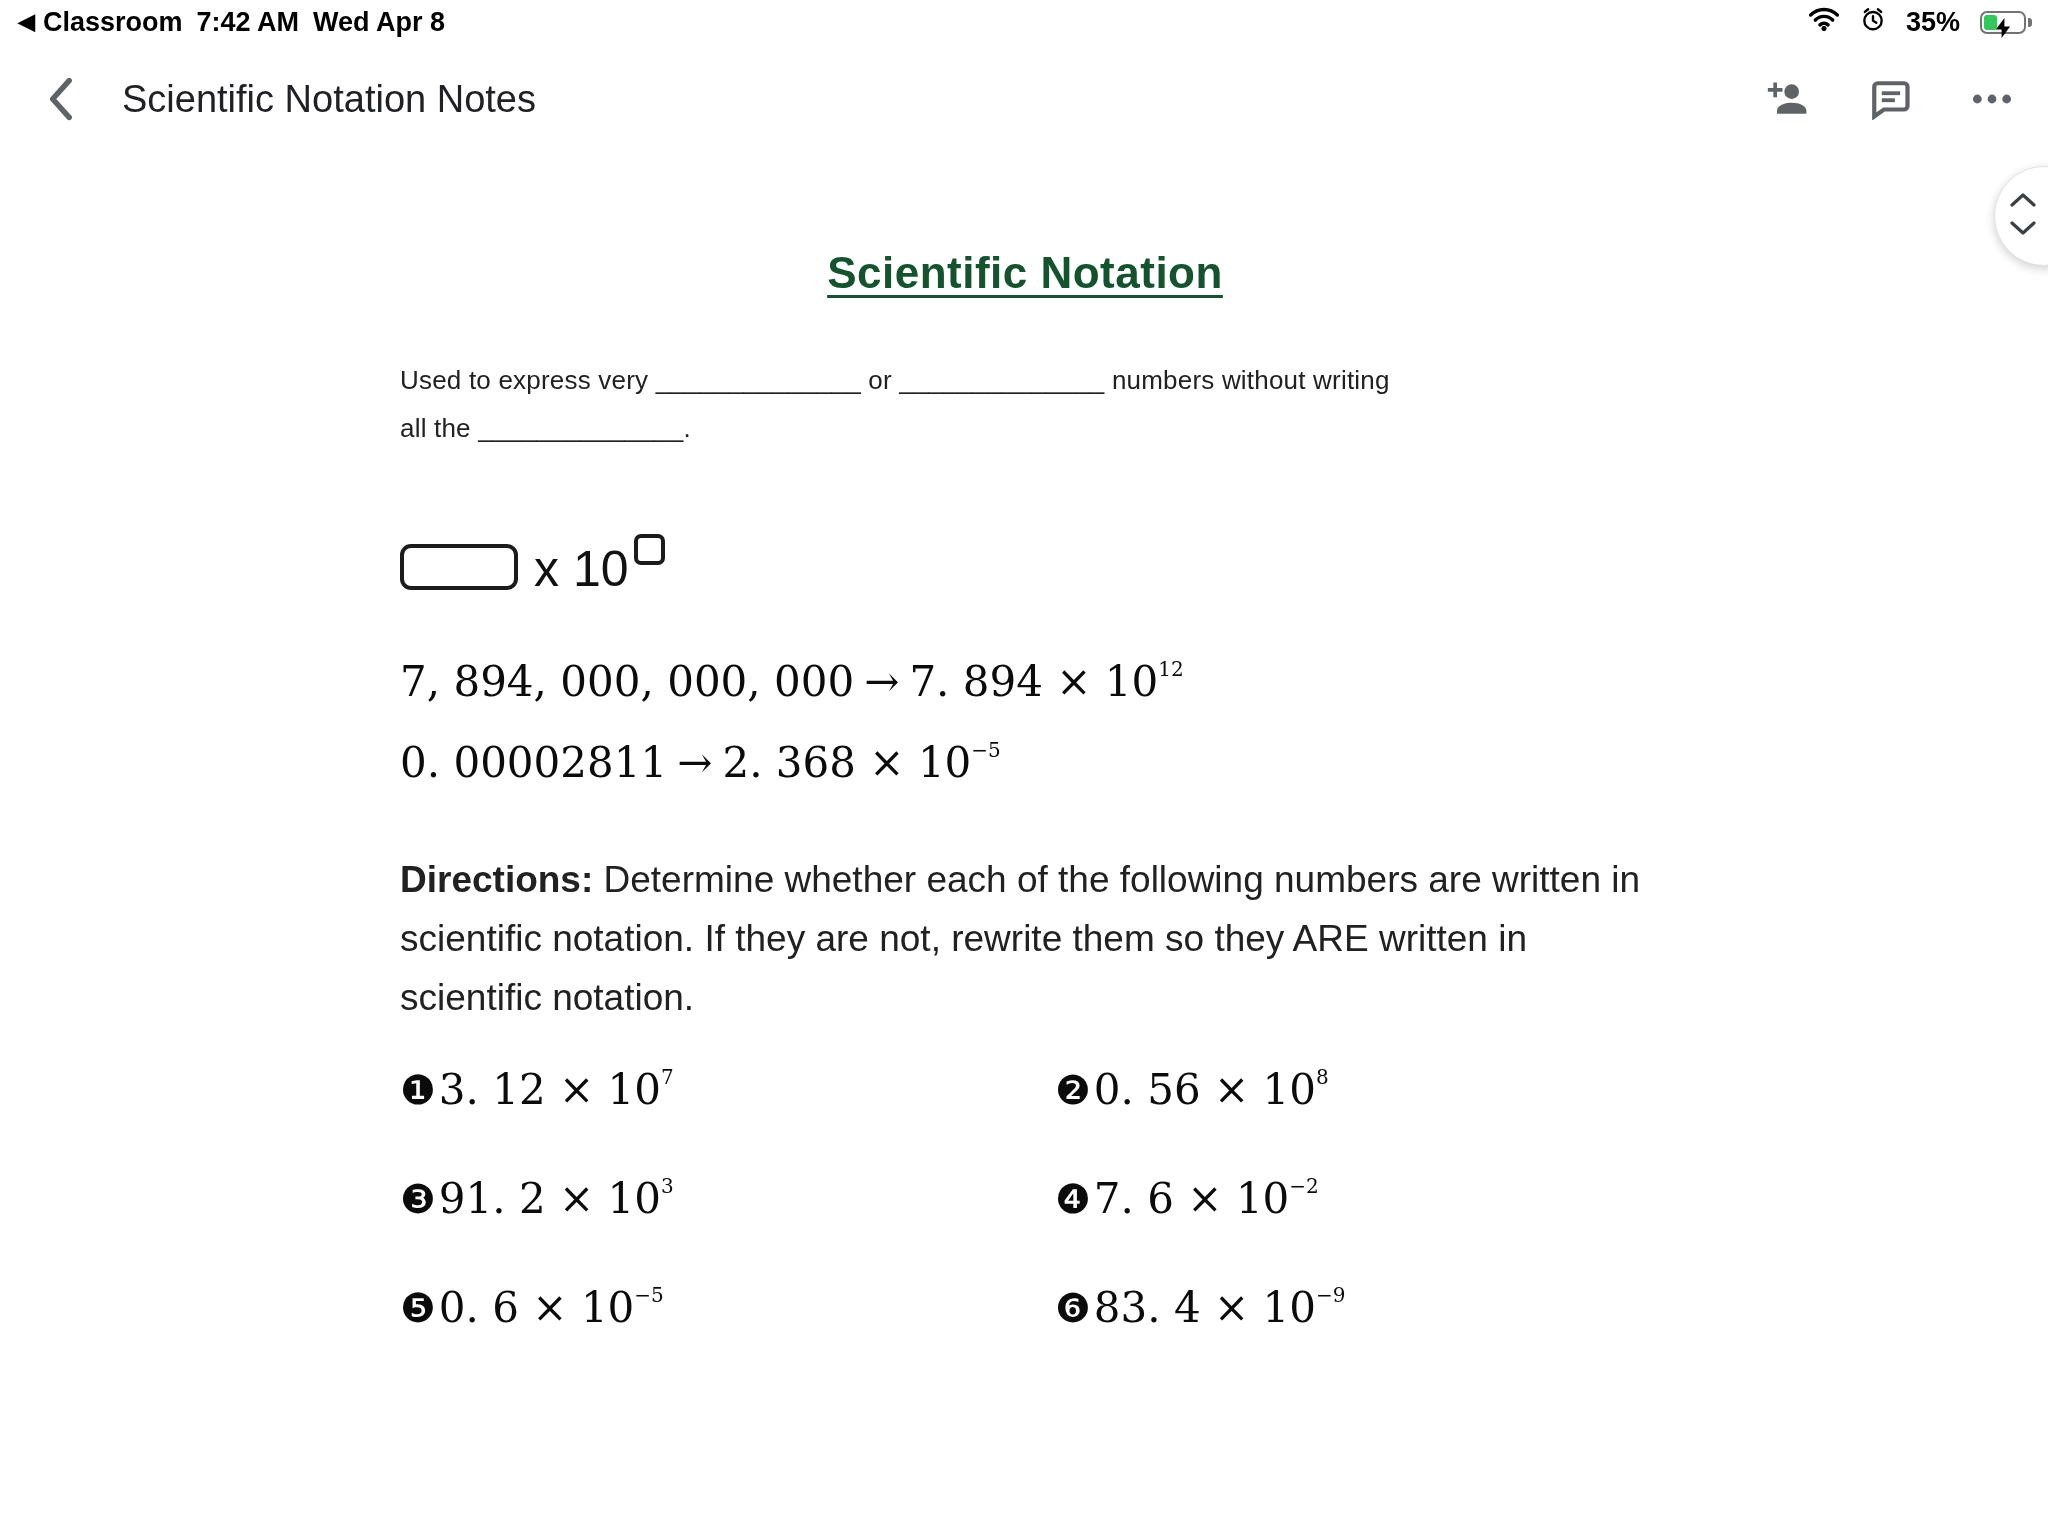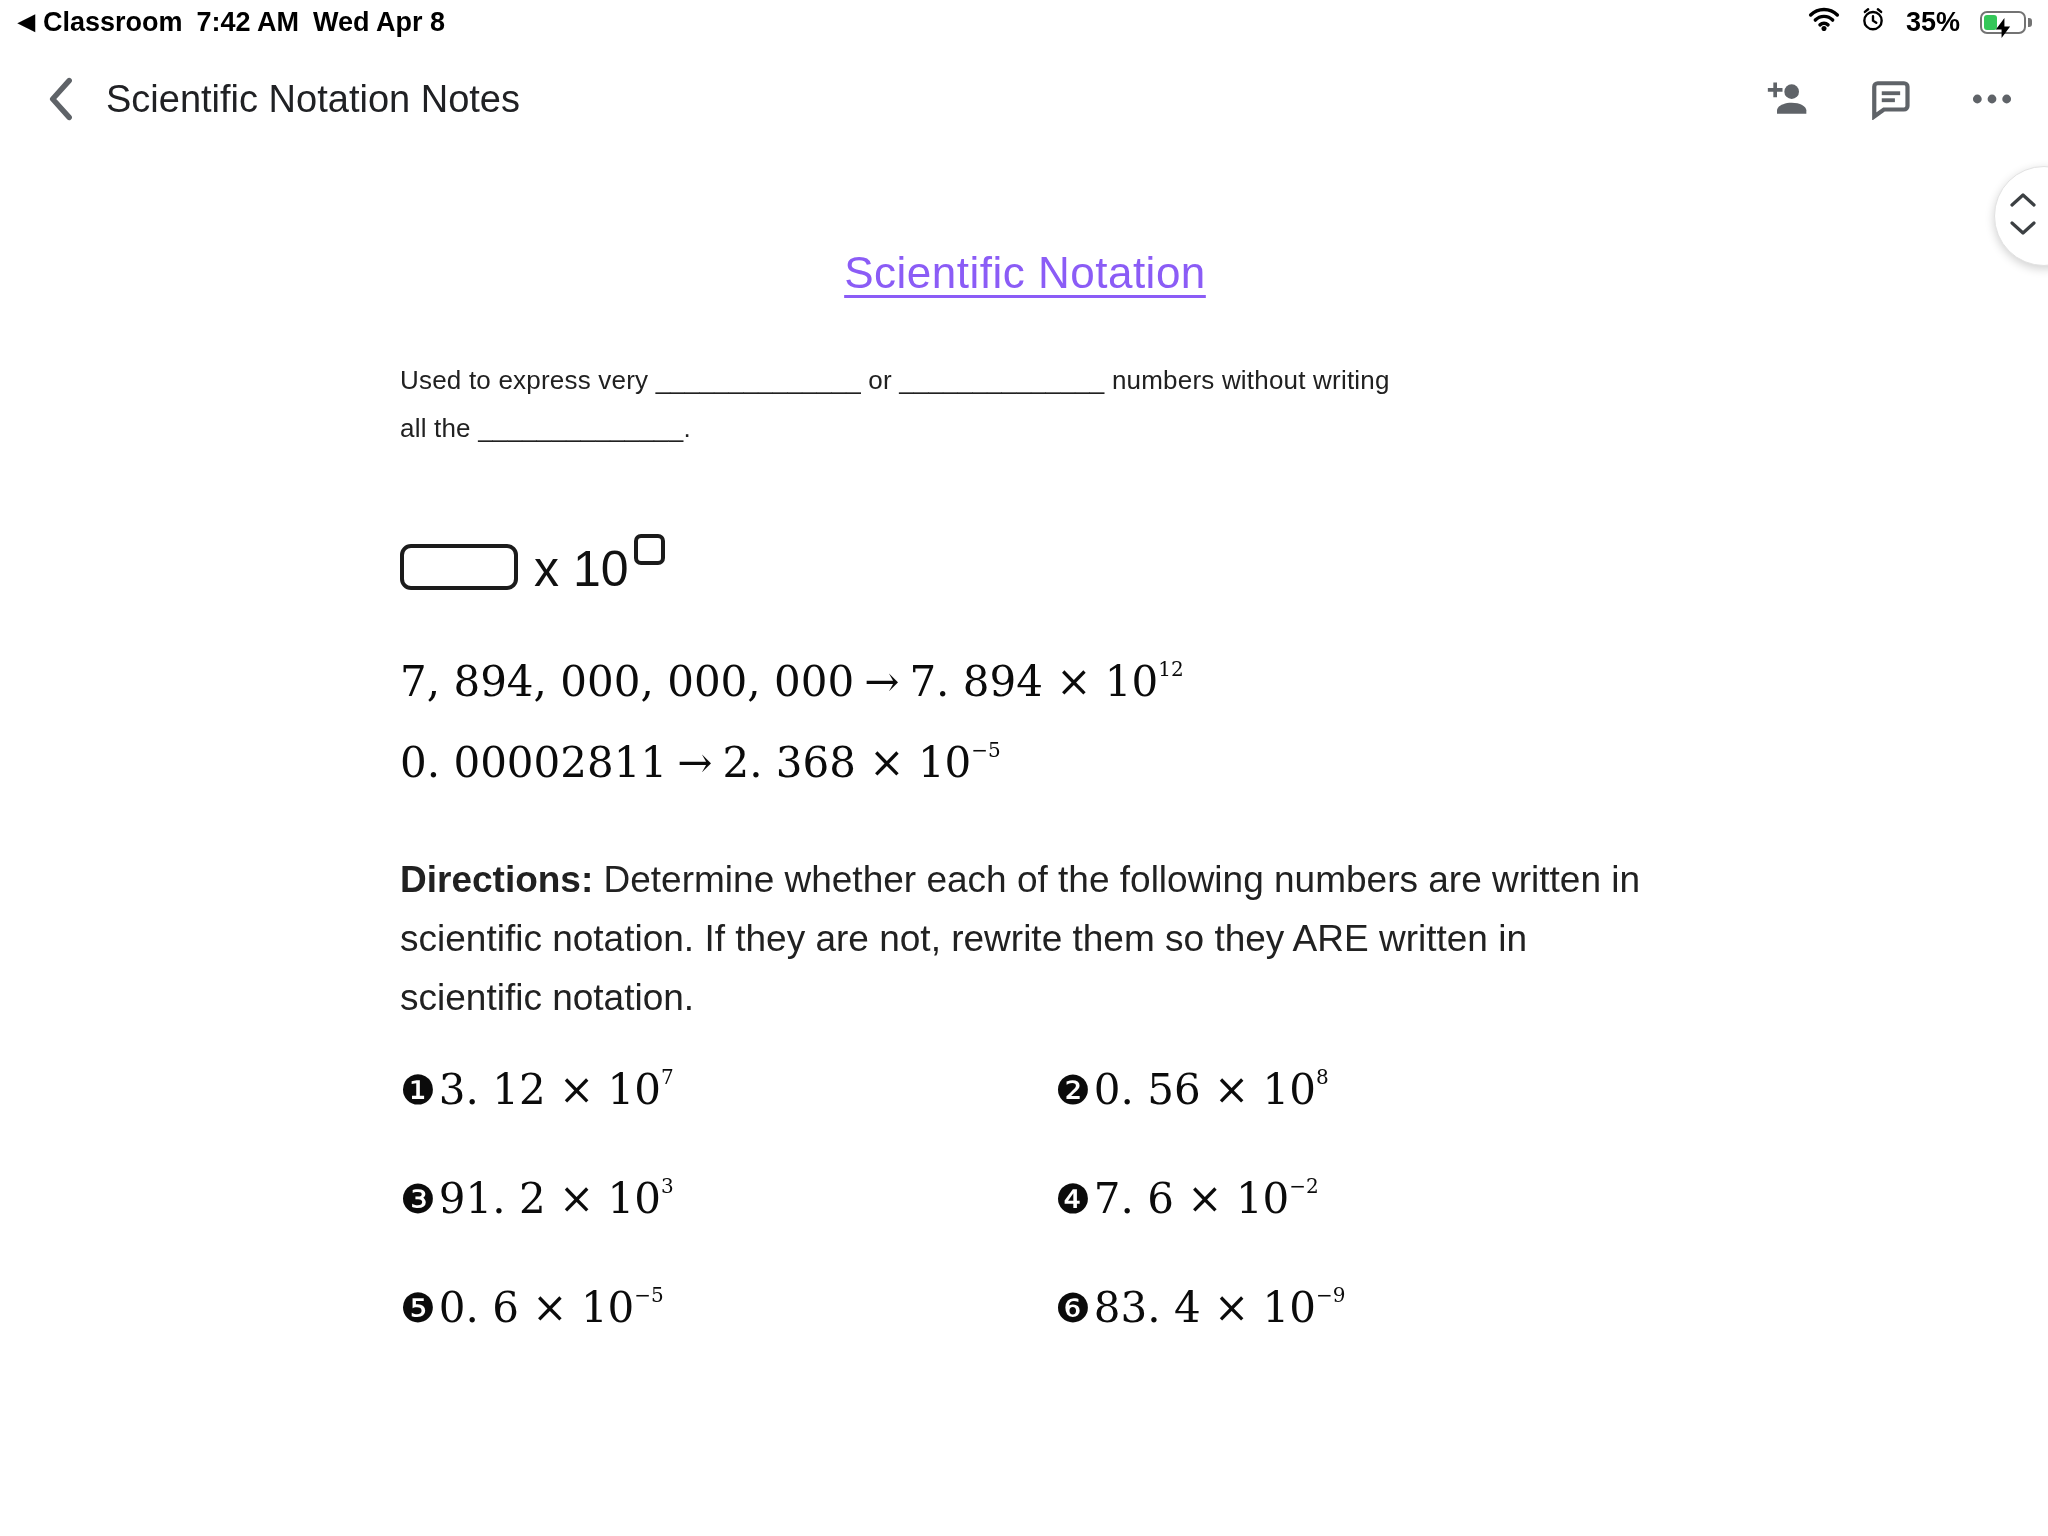--- a/index.html
+++ b/index.html
@@ -17,35 +17,35 @@
   .battery-body { position:relative; width:46px; height:23px; border:2px solid rgba(0,0,0,0.55);
                   border-radius:7px; padding:2px; }
   .battery-fill { display:block; width:35%; height:100%; background:#34c759; border-radius:3px; }
   .battery-bolt { position:absolute; left:12px; top:1px; }
   .battery-cap { width:4px; height:9px; background:rgba(0,0,0,0.55); border-radius:0 3px 3px 0; margin-left:2px; }
 
   
   .nav-bar { position:absolute; top:44px; left:0; width:2048px; height:110px;
              display:flex; align-items:center; }
   .nav-back { margin-left:38px; width:44px; height:44px; display:flex; align-items:center; justify-content:center; cursor:pointer; }
-  .nav-title { margin-left:24px; font-size:38px; color:#202124; }
+  .nav-title { margin-left:40px; font-size:38px; color:#202124; }
   .nav-actions { position:absolute; right:34px; top:0; height:110px; display:flex; align-items:center; gap:58px; }
   .nav-icon { width:44px; height:44px; display:flex; align-items:center; justify-content:center; cursor:pointer; }
 
   
   .scroll-widget { position:absolute; top:166px; right:-46px; width:100px; height:100px;
                    background:#fff; border:1px solid #e2e2e2; border-radius:50%;
                    box-shadow:0 3px 10px rgba(0,0,0,0.18);
                    display:flex; flex-direction:column; justify-content:center; align-items:flex-start;
                    padding-left:14px; gap:8px; }
 
   
   .doc { position:absolute; left:400px; top:248px; width:1250px; }
-  .doc-title { text-align:center; font-size:44px; font-weight:normal; letter-spacing:0.5px;
-               text-decoration:underline; text-underline-offset:7px; text-decoration-thickness:3px; color:#8b5cf6; }
+  .doc-title { text-align:center; font-size:44px; font-weight:bold; letter-spacing:0.5px;
+               text-decoration:underline; text-underline-offset:7px; text-decoration-thickness:3px; color:#14532d; }
   .intro { margin-top:58px; font-size:26px; line-height:48px; color:#212121; letter-spacing:0.2px; }
 
   .formula-row { margin-top:92px; height:84px; display:flex; align-items:flex-start; }
   .blank-box { width:118px; height:46px; border:4px solid #1b1b1b; border-radius:11px; margin-bottom:6px; }
   .times-base { font-size:50px; color:#111; margin-left:16px; line-height:1; padding-bottom:2px; }
   .exp-box { width:31px; height:31px; border:4px solid #1b1b1b; border-radius:7px;
              align-self:flex-start; margin-left:5px; margin-top:-10px; }
 
   .math { font-family:"DejaVu Serif", serif; color:#0b0b0b; }
   .examples { margin-top:24px; }

